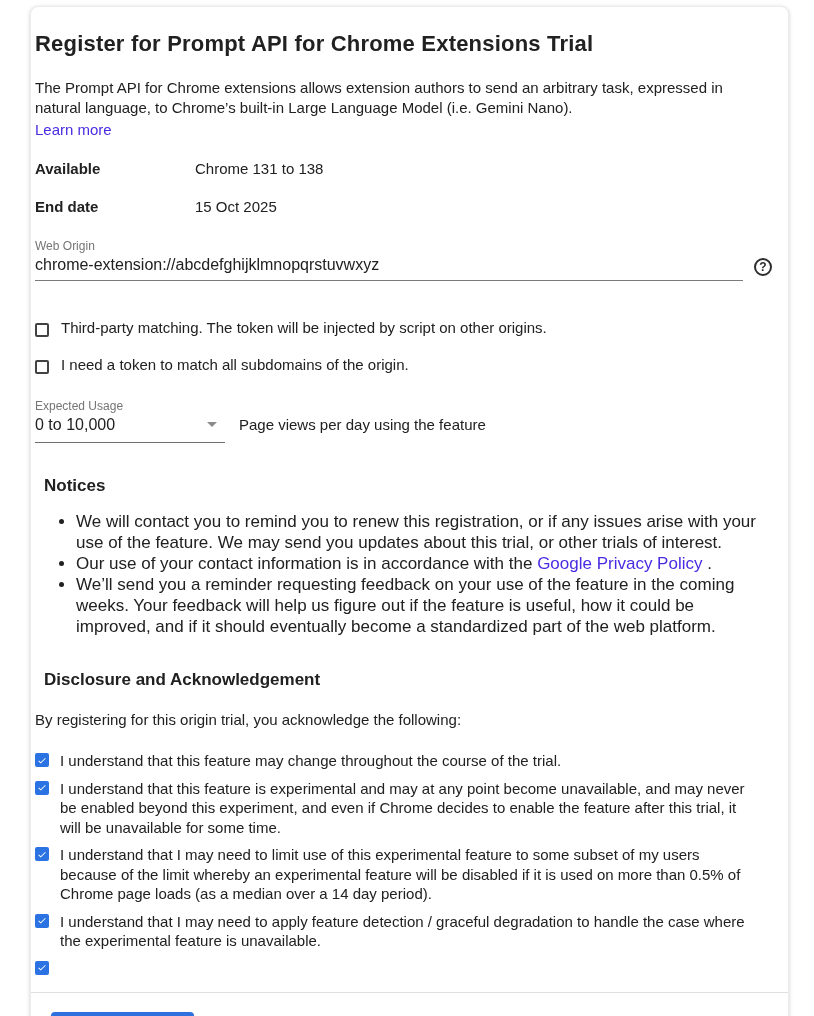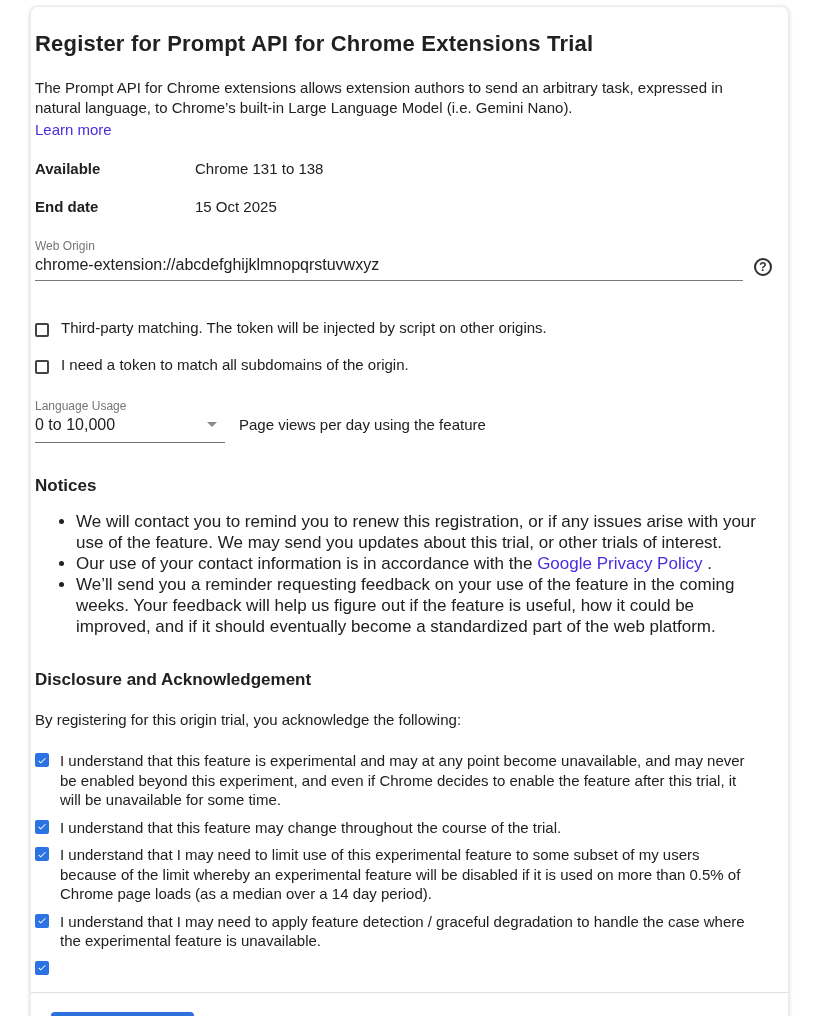--- a/index.html
+++ b/index.html
@@ -114,21 +114,21 @@
   }
   .select .arrow{
     position:absolute;right:8px;top:9px;
     width:0;height:0;
     border-left:5px solid transparent;
     border-right:5px solid transparent;
     border-top:5px solid #8a8a8a;
   }
   .usage-desc{font-size:15px;margin-left:14px;padding-top:3px;}
 
-  h2{font-size:17px;font-weight:bold;margin:33px 0 0 0;}
+  h2{font-size:17px;font-weight:bold;margin:33px 0 0 9px;}
 
   ul.notices{
     margin:15px 0 0 0;
     padding-left:41px;
     font-size:17px;
     line-height:21px;
     max-width:724px;
   }
   ul.notices li{margin:0;}
   .inline-link{color:var(--link);text-decoration:none;cursor:pointer;}
@@ -204,21 +204,21 @@
     <div class="opt-row">
       <span class="cb" data-checked="false">
         <svg class="check" width="11" height="11" viewBox="0 0 24 24">
           <path d="M9 16.2 4.8 12l-1.6 1.6L9 19.4 21 7.4 19.4 5.8z" fill="#ffffff"></path>
         </svg>
       </span>
       <span>I need a token to match all subdomains of the origin.</span>
     </div>
 
     <div class="usage">
-      <label class="field-label">Language Usage</label>
+      <label class="field-label">Expected Usage</label>
       <div class="usage-row">
         <div class="select">
           <span>0 to 10,000</span>
           <span class="arrow"></span>
         </div>
         <span class="usage-desc">Page views per day using the feature</span>
       </div>
     </div>
 
     <h2>Notices</h2>
@@ -238,30 +238,30 @@
     <p class="disclosure-intro">By registering for this origin trial, you acknowledge the following:</p>
 
     <div class="ack-list">
 
       <div class="ack-item">
         <span class="cb" data-checked="true">
           <svg class="check" width="11" height="11" viewBox="0 0 24 24">
             <path d="M9 16.2 4.8 12l-1.6 1.6L9 19.4 21 7.4 19.4 5.8z" fill="#ffffff"></path>
           </svg>
         </span>
+        <span><span>I understand that this feature may change throughout the course of the trial.</span><a class="inline-link"></a><span></span></span>
+      </div>
+
+      <div class="ack-item">
+        <span class="cb" data-checked="true">
+          <svg class="check" width="11" height="11" viewBox="0 0 24 24">
+            <path d="M9 16.2 4.8 12l-1.6 1.6L9 19.4 21 7.4 19.4 5.8z" fill="#ffffff"></path>
+          </svg>
+        </span>
         <span><span>I understand that this feature is experimental and may at any point become unavailable, and may never be enabled beyond this experiment, and even if Chrome decides to enable the feature after this trial, it will be unavailable for some time.</span><a class="inline-link"></a><span></span></span>
-      </div>
-
-      <div class="ack-item">
-        <span class="cb" data-checked="true">
-          <svg class="check" width="11" height="11" viewBox="0 0 24 24">
-            <path d="M9 16.2 4.8 12l-1.6 1.6L9 19.4 21 7.4 19.4 5.8z" fill="#ffffff"></path>
-          </svg>
-        </span>
-        <span><span>I understand that this feature may change throughout the course of the trial.</span><a class="inline-link"></a><span></span></span>
       </div>
 
       <div class="ack-item">
         <span class="cb" data-checked="true">
           <svg class="check" width="11" height="11" viewBox="0 0 24 24">
             <path d="M9 16.2 4.8 12l-1.6 1.6L9 19.4 21 7.4 19.4 5.8z" fill="#ffffff"></path>
           </svg>
         </span>
         <span><span>I understand that I may need to limit use of this experimental feature to some subset of my users because of the limit whereby an experimental feature will be disabled if it is used on more than 0.5% of Chrome page loads (as a median over a 14 day period).</span><a class="inline-link"></a><span></span></span>
       </div>

